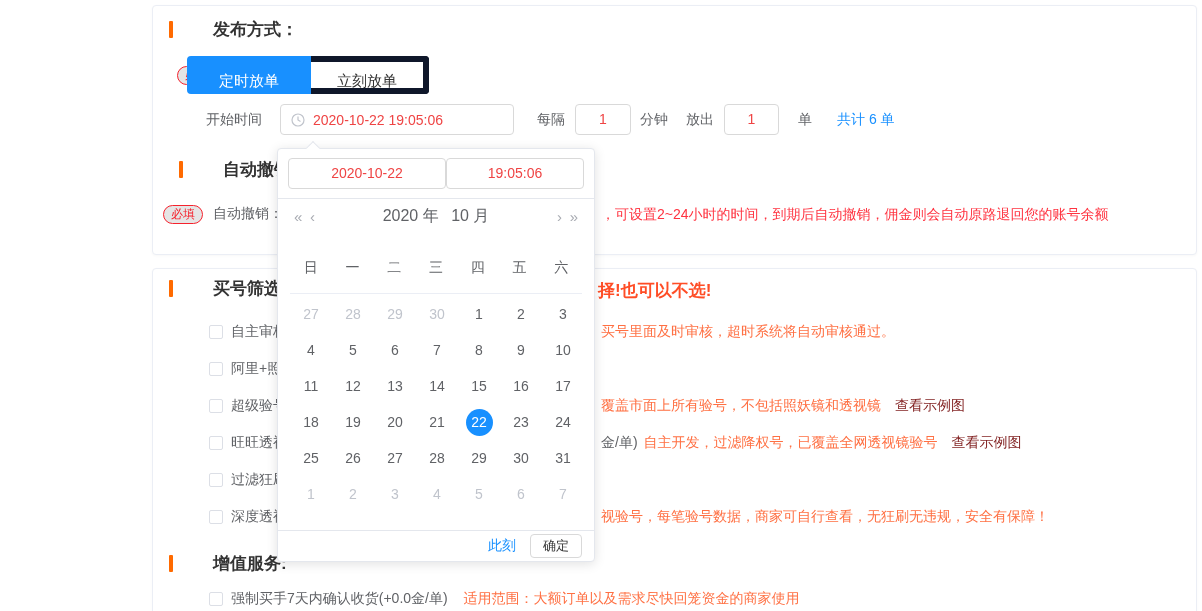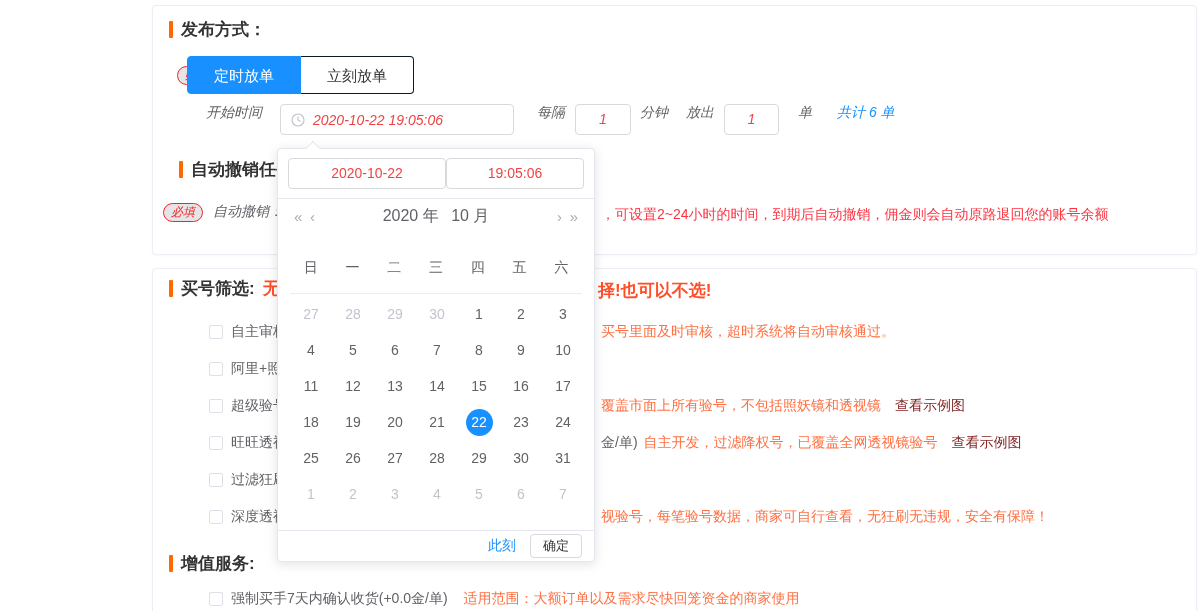--- a/index.html
+++ b/index.html
@@ -3,36 +3,36 @@
 <meta charset="utf-8">
 <style>
   * { margin:0; padding:0; box-sizing:border-box; }
   html,body { width:1202px; height:611px; background:#fff; overflow:hidden;
     font-family:"Liberation Sans","DejaVu Sans",sans-serif; font-size:14px; color:#606266; }
   .card { position:absolute; left:152px; width:1045px; background:#fff;
     border:1px solid #ebeef5; border-radius:4px; box-shadow:0 1px 3px rgba(0,0,0,.03); }
   #card1 { top:5px; height:250px; }
   #card2 { top:268px; height:400px; }
 
-  .sec-title { display:flex; align-items:center; font-size:17px; font-weight:bold; color:#333; }
+  .sec-title { display:flex; align-items:center; font-size:17px; font-weight:bold; color:#333;gap:32px; }
   .sec-bar { width:4px; height:17px; background:#ff6a00; margin-right:8px; border-radius:1px; }
 
   .req-badge { display:inline-block; border:1px solid #f5222d; color:#f5222d; font-size:12px;
     border-radius:10px; padding:1px 7px; line-height:15px; background:#e5e5e5; }
 
   
   .tabs { position:absolute; left:34px; top:50px; display:flex; }
   .tab { height:38px; line-height:38px; padding:0 26px; font-size:15px; cursor:pointer;
-    border:1px solid #0f172a; background:#fff; color:#333; }
+    border:6px solid #0f172a; background:#fff; color:#333; }
   .tab.active { background:#1890ff; border-color:#1890ff; color:#fff; border-radius:4px 0 0 4px; }
   .tab.inactive { border-left:none; border-radius:0 4px 4px 0; }
 
   .inp { border:1px solid #d9d9d9; border-radius:4px; height:31px; background:#fff;
     color:#ef4444; font-size:14px; }
-  .row-abs { position:absolute; display:flex; align-items:flex-start;font-style:italic; }
+  .row-abs { position:absolute; display:flex; align-items:center; }
 
   .time-input { width:234px; display:flex; align-items:center; padding:0 10px; }
   .num-input { width:56px; text-align:center; line-height:29px; }
   .blue { color:#1890ff; }
   .orange-text { color:#ff7043; }
   .red-text { color:#ff3340; }
   .warn-bold { color:#ff4d26; font-weight:bold; font-size:17px; }
 
   
   .chk-row { position:relative; height:37px; }

